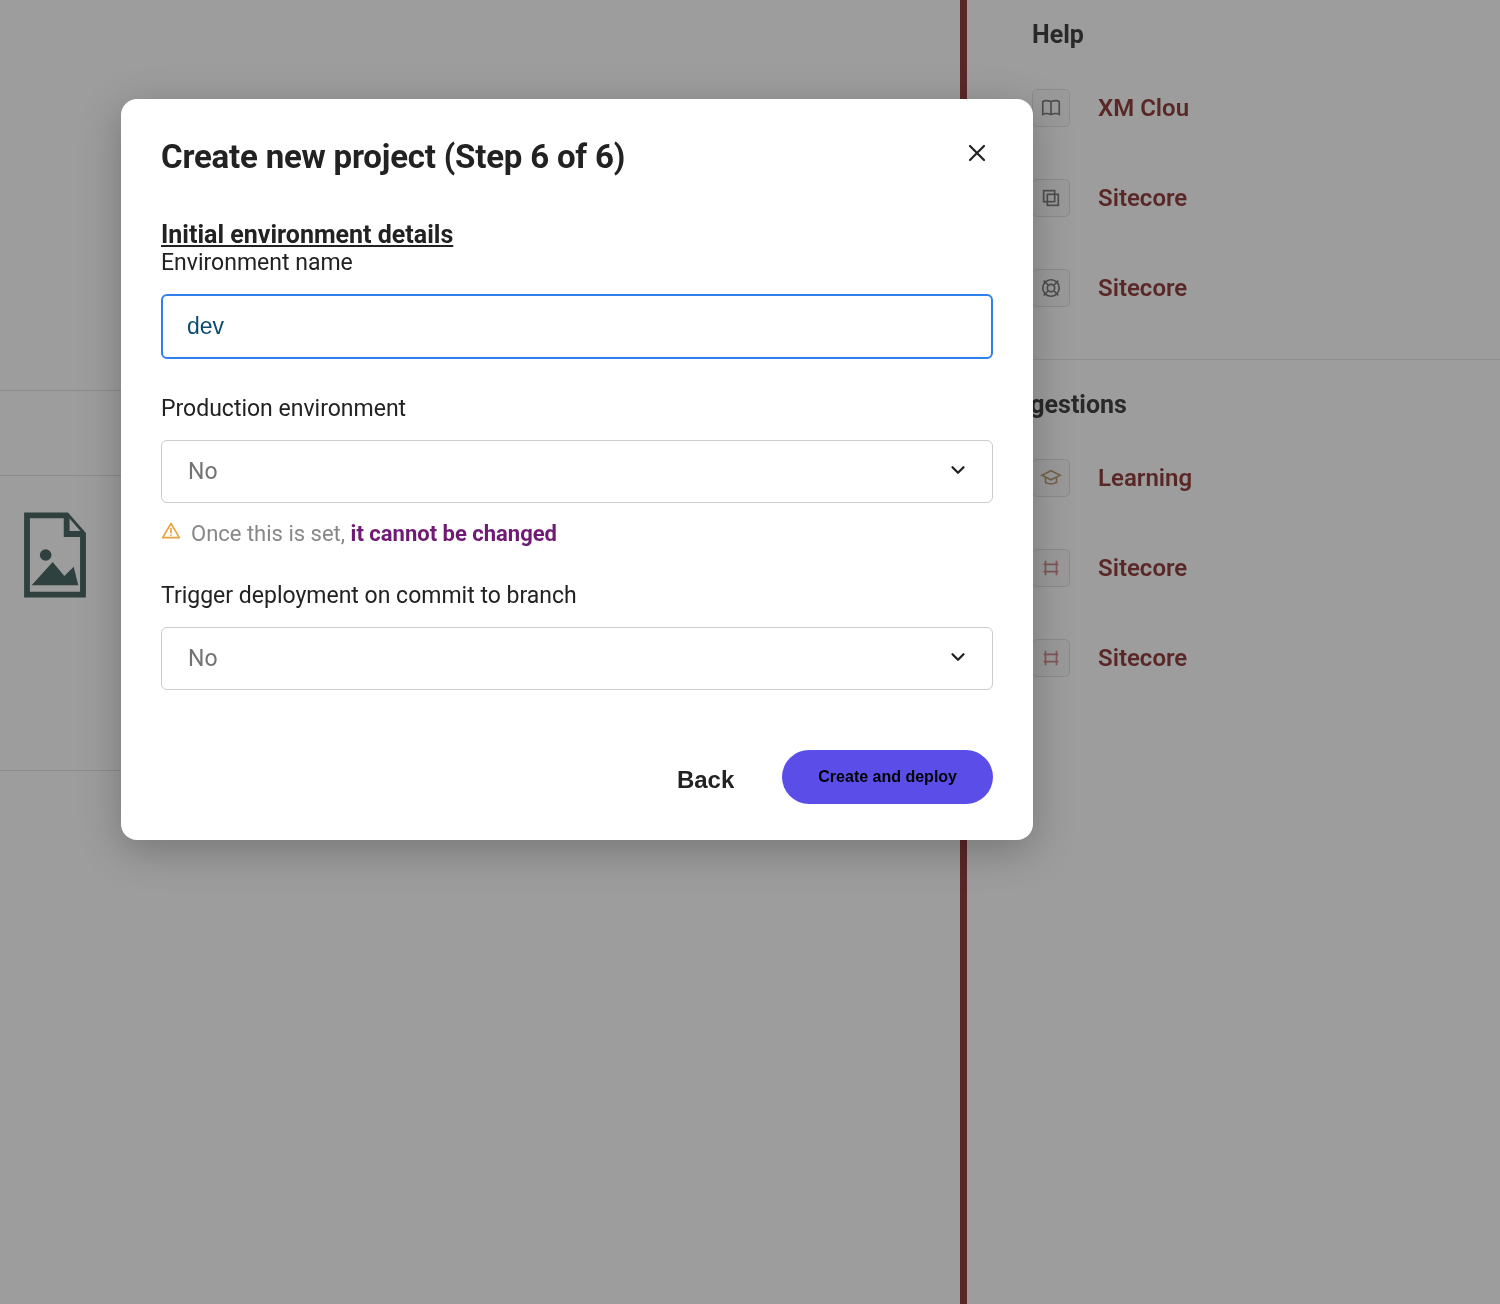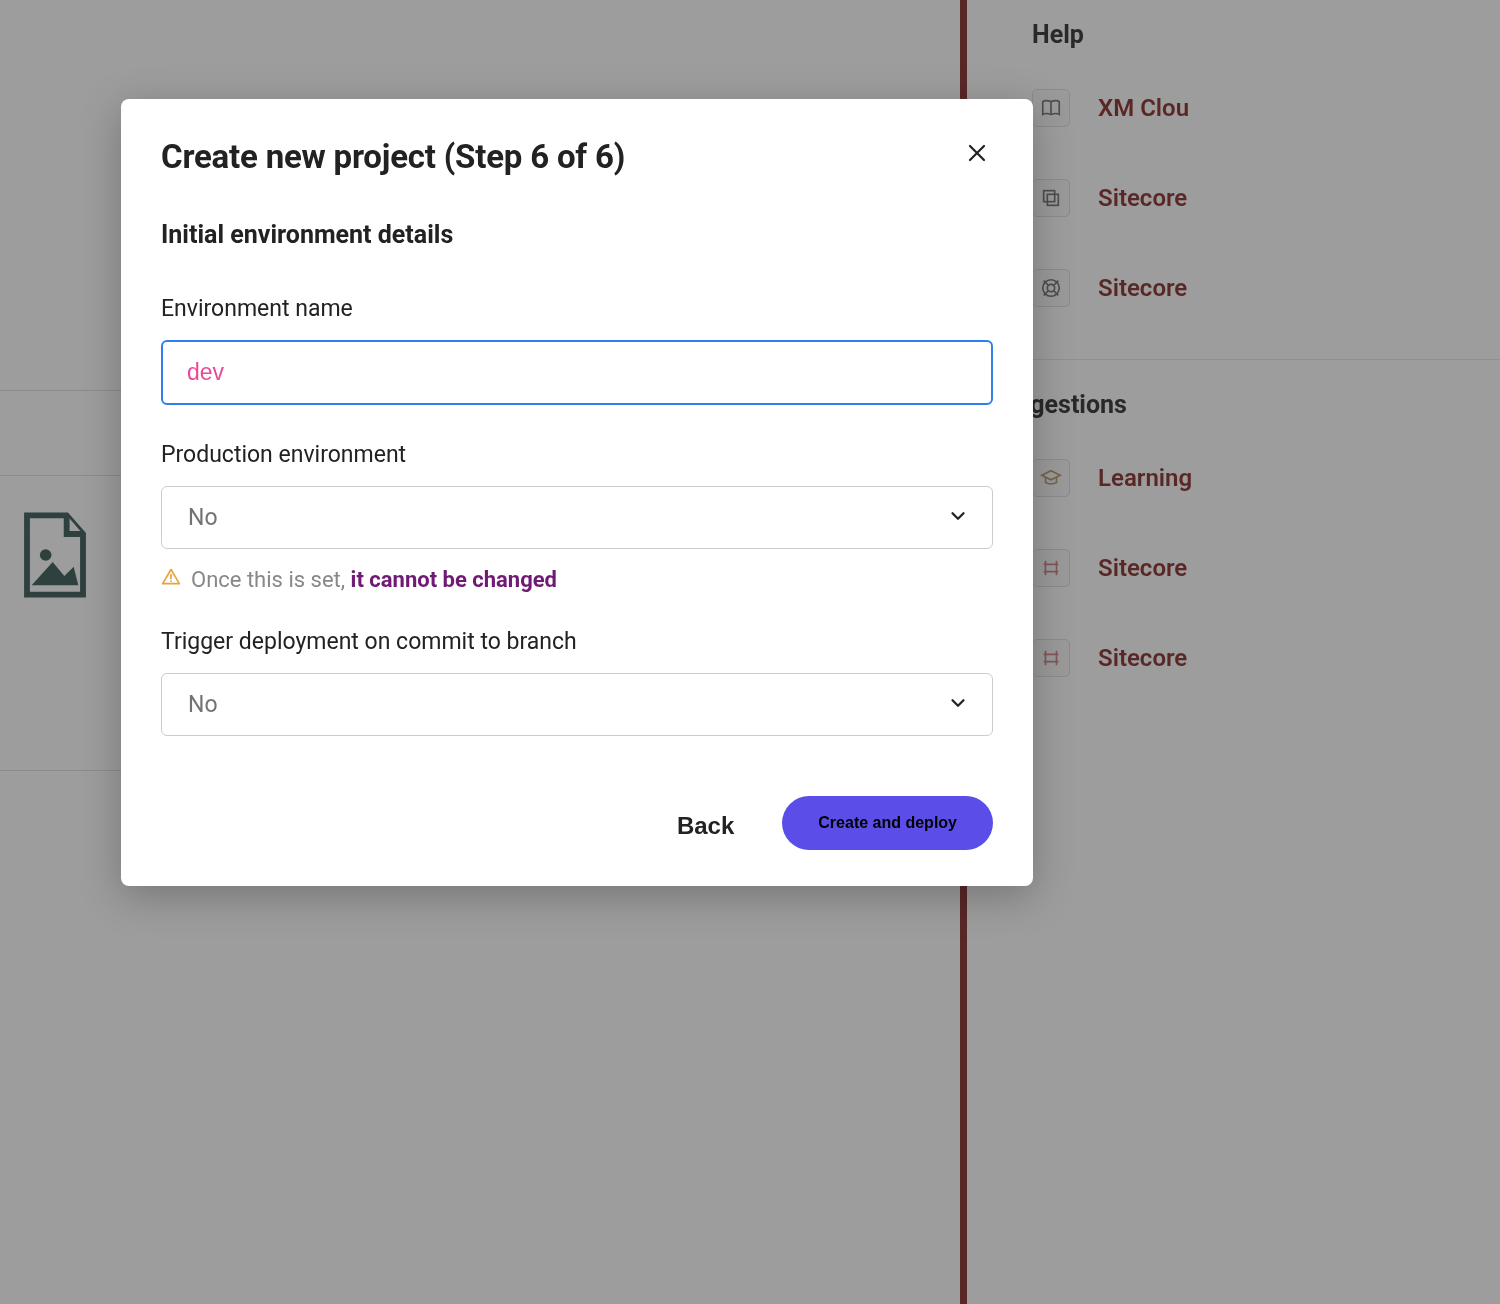--- a/index.html
+++ b/index.html
@@ -124,21 +124,21 @@
       background: rgba(50, 50, 50, 0.48);
     }
 
     
     .modal {
       position: absolute;
       top: 99px;
       left: 121px;
       width: 912px;
       background: #fff;
-      border-radius: 8px;
+      border-radius: 16px;
       box-shadow: 0 10px 40px rgba(0,0,0,0.25);
       padding: 38px 40px 36px 40px;
     }
     .modal-header {
       display: flex;
       justify-content: space-between;
       align-items: flex-start;
       margin-bottom: 44px;
     }
     .modal-title {
@@ -153,38 +153,38 @@
       cursor: pointer;
       padding: 4px;
       line-height: 0;
     }
     .close-btn svg { width: 24px; height: 24px; stroke: #222; }
 
     .section-title {
       font-size: 25px;
       font-weight: 700;
       color: #222;
-      margin-bottom: 46px;
+      text-decoration: underline;
     }
 
     .field { margin-bottom: 36px; }
     .field-label {
       font-size: 23px;
       color: #222;
       margin-bottom: 18px;
       display: block;
     }
     .text-input {
       width: 100%;
       height: 65px;
       border: 2px solid #2f80ed;
       border-radius: 6px;
       padding: 0 24px;
       font-size: 23px;
-      color: #ec4899;
+      color: #0c4a6e;
       outline: none;
       background: #fff;
     }
     .select-wrap {
       position: relative;
       width: 100%;
     }
     .select-box {
       width: 100%;
       height: 63px;

